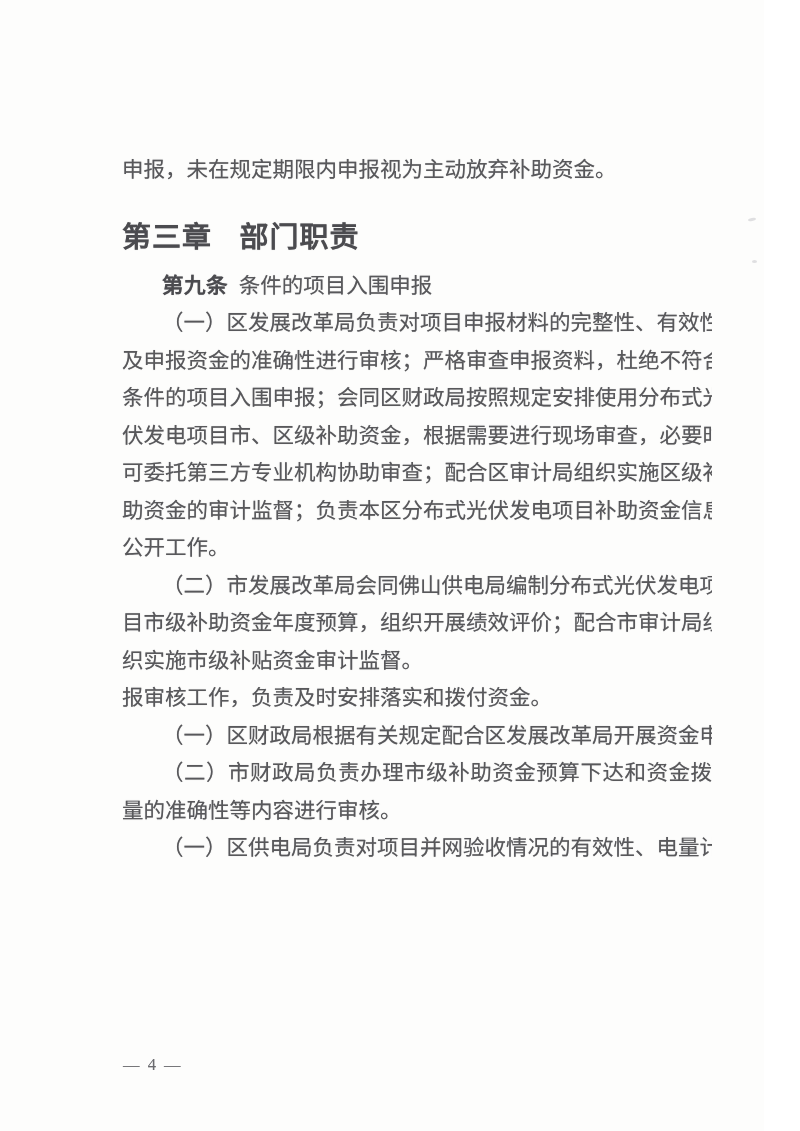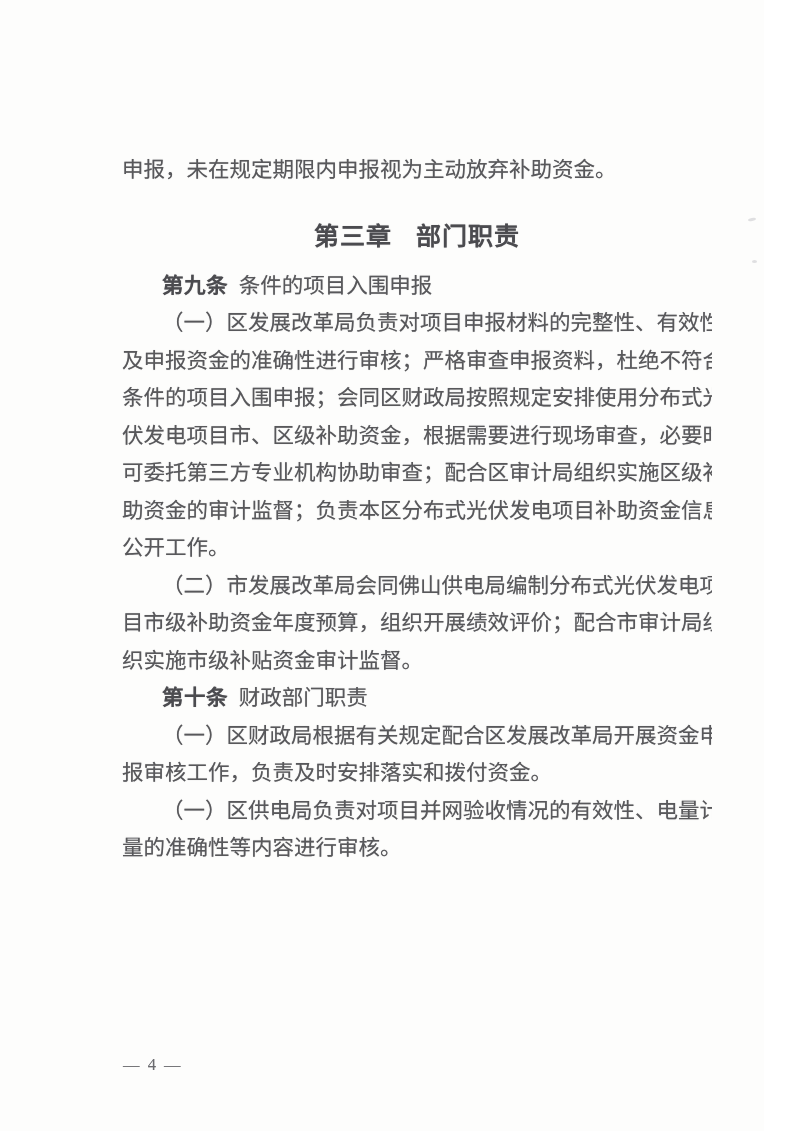--- a/index.html
+++ b/index.html
@@ -38,22 +38,22 @@
     overflow: hidden;
   }
   .line.first { padding-left: 40px; }
   .line.last  { text-align-last: left; }
   .continuation .line.first { padding-left: 0; }
 
   
   .chapter {
     margin: 26px 0 10px 0;
     line-height: 42px;
-    text-align: center;
-    font-size: 25px;
+    text-align: left;
+    font-size: 29px;
     font-weight: 700;
     color: var(--ink_bold, #4b4b4f);
     letter-spacing: 1px;
   }
   .chapter .num { margin-right: 0.95em; }
 
   
   .article { padding-left: 40px; }
   .article .num {
     font-weight: 700;
@@ -102,30 +102,30 @@
         <span class="line">伏发电项目市、区级补助资金，根据需要进行现场审查，必要时</span>
         <span class="line">可委托第三方专业机构协助审查；配合区审计局组织实施区级补</span>
         <span class="line">助资金的审计监督；负责本区分布式光伏发电项目补助资金信息</span>
         <span class="line last">公开工作。</span>
       </p>
       <p class="para body">
         <span class="line first">（二）市发展改革局会同佛山供电局编制分布式光伏发电项</span>
         <span class="line">目市级补助资金年度预算，组织开展绩效评价；配合市审计局组</span>
         <span class="line last">织实施市级补贴资金审计监督。</span>
       </p>
-      <p class="para article"><span class="num">第十条</span><span class="ttl">财政部门职责</span></p>
       <p class="para body">
+        <span class="line last">报审核工作，负责及时安排落实和拨付资金。</span>
         <span class="line first">（一）区财政局根据有关规定配合区发展改革局开展资金申</span>
-        <span class="line last">报审核工作，负责及时安排落实和拨付资金。</span>
       </p>
       <p class="para body">
+        <span class="line first">（二）市财政局负责办理市级补助资金预算下达和资金拨</span>
       </p>
       <p class="para body">
+        <span class="line last">量的准确性等内容进行审核。</span>
         <span class="line first">（一）区供电局负责对项目并网验收情况的有效性、电量计</span>
-        <span class="line last">量的准确性等内容进行审核。</span>
       </p>
     </main>
 
   <div class="footer">— 4 —</div>
 
   <span class="artifact a1"></span>
   <span class="artifact a2"></span>
   <span class="artifact a3"></span>
   <span class="artifact a4"></span>
 </div>

